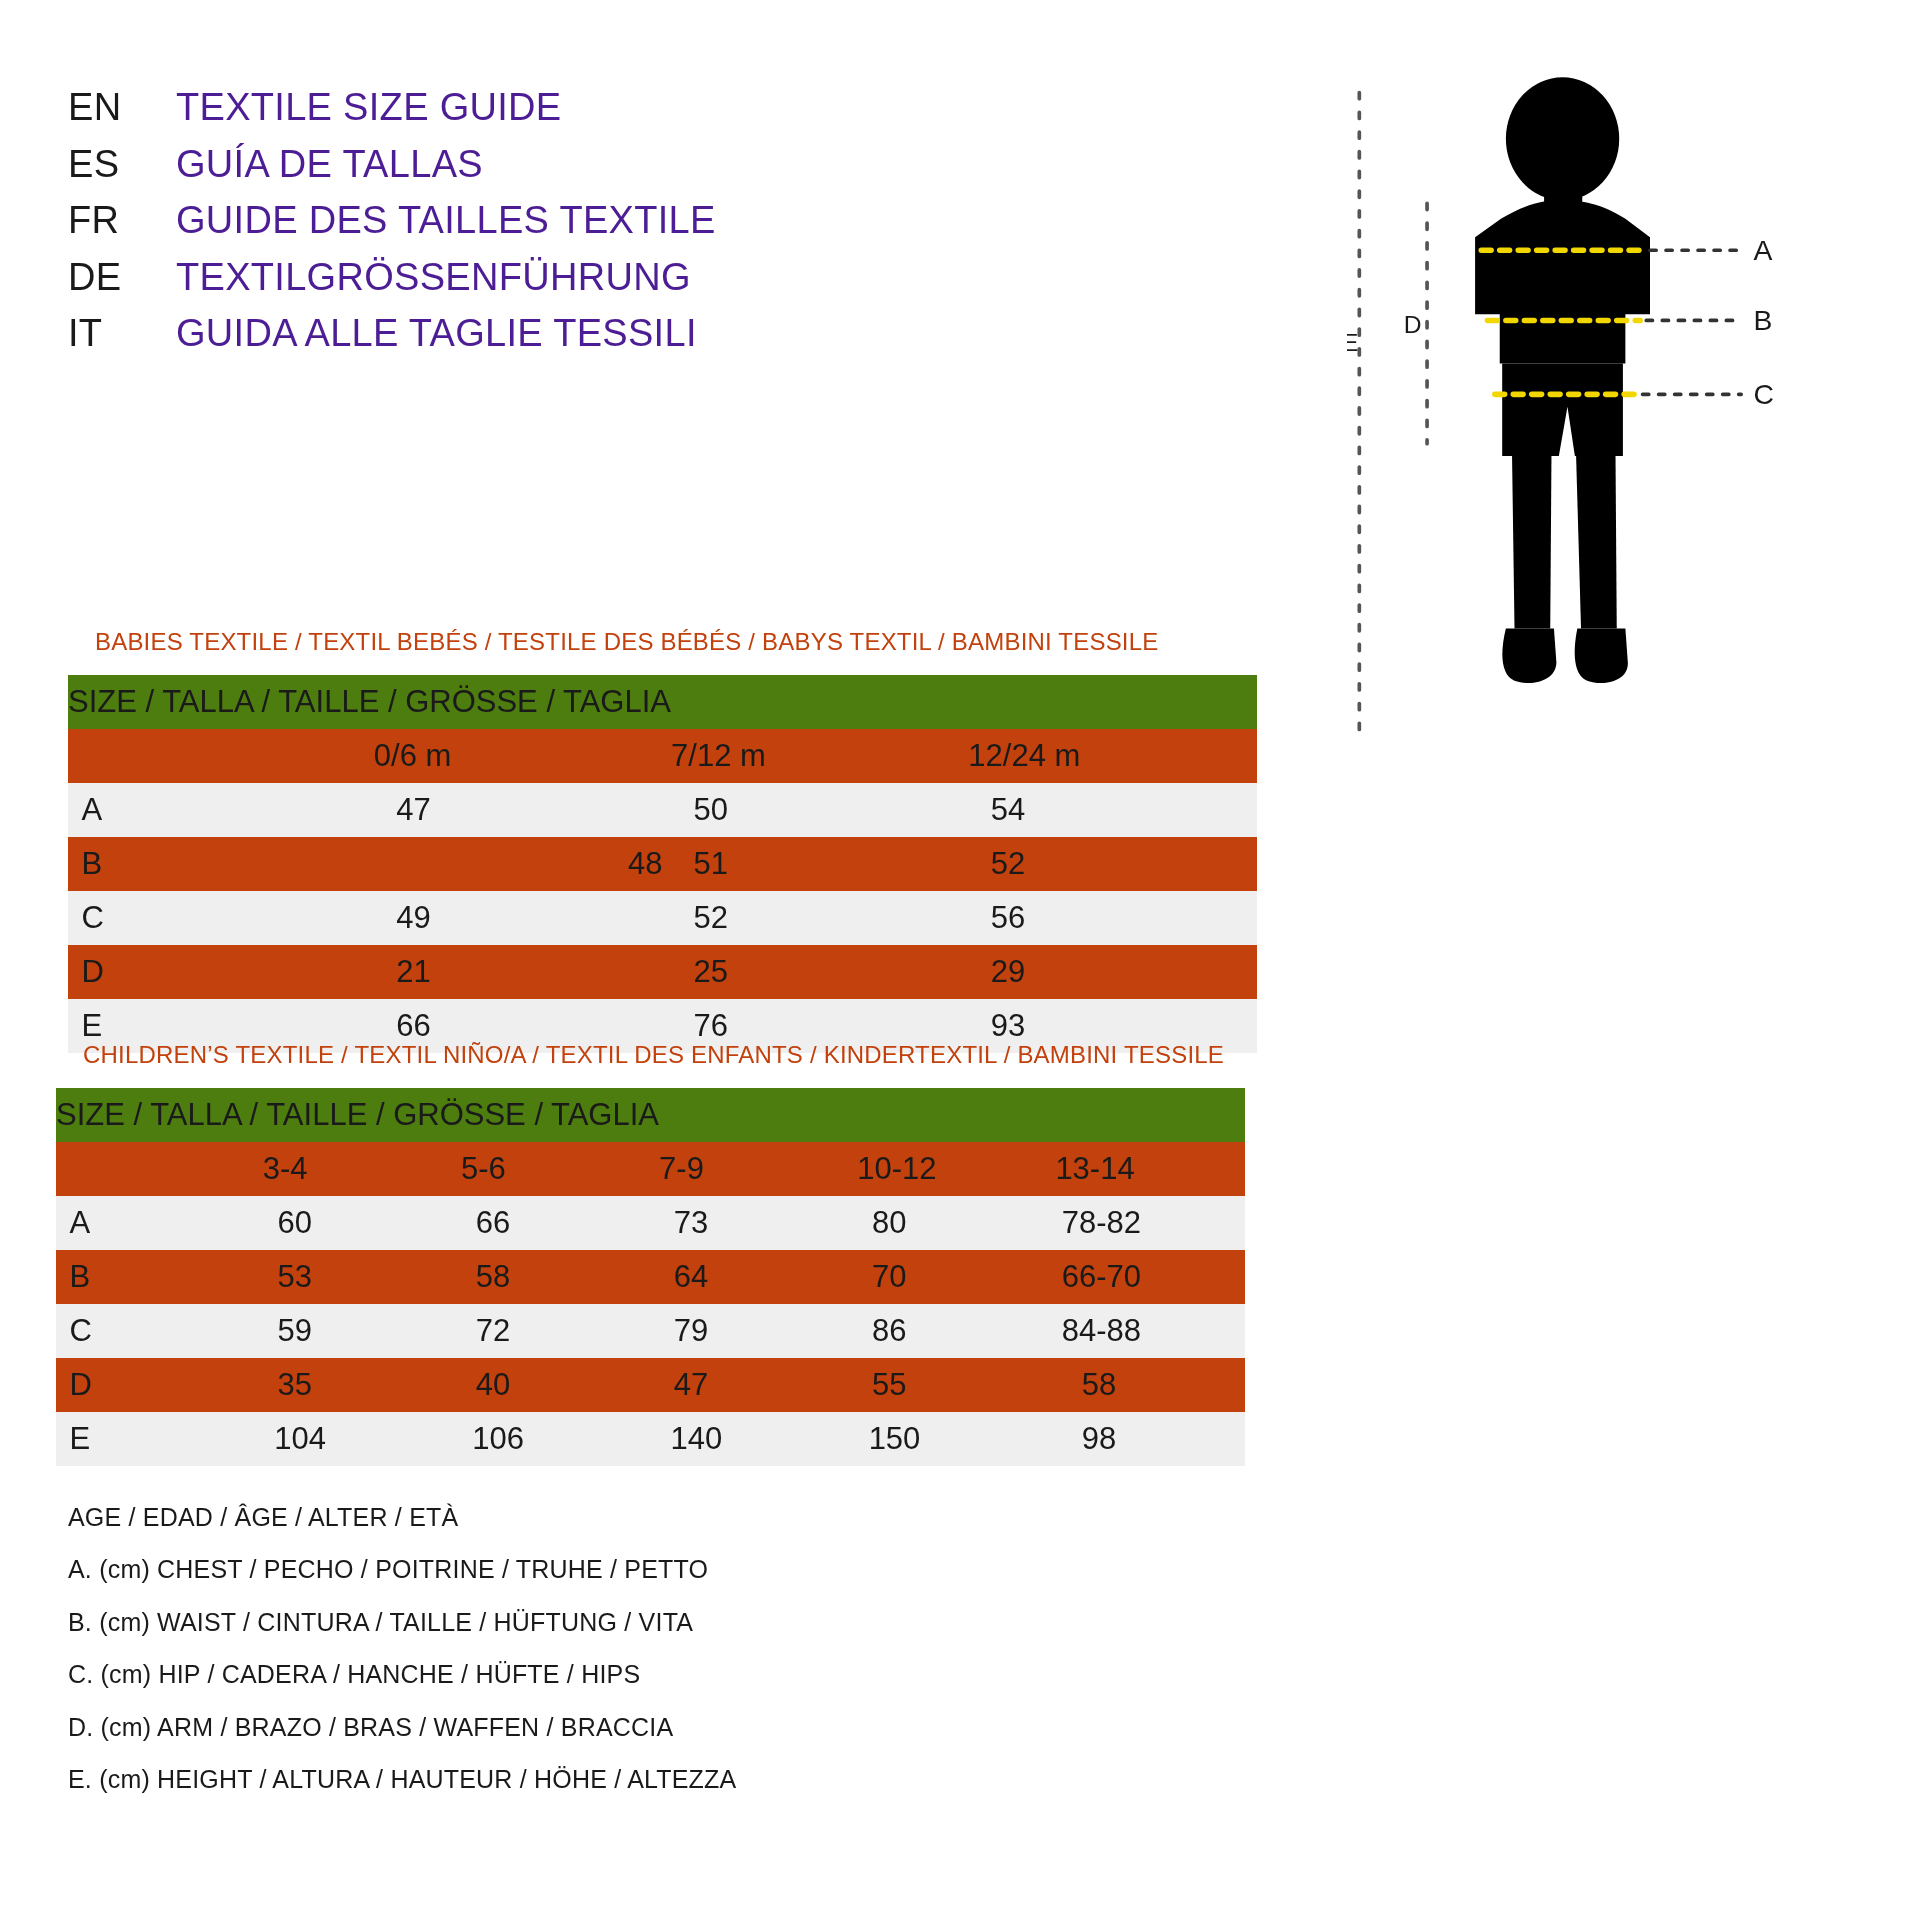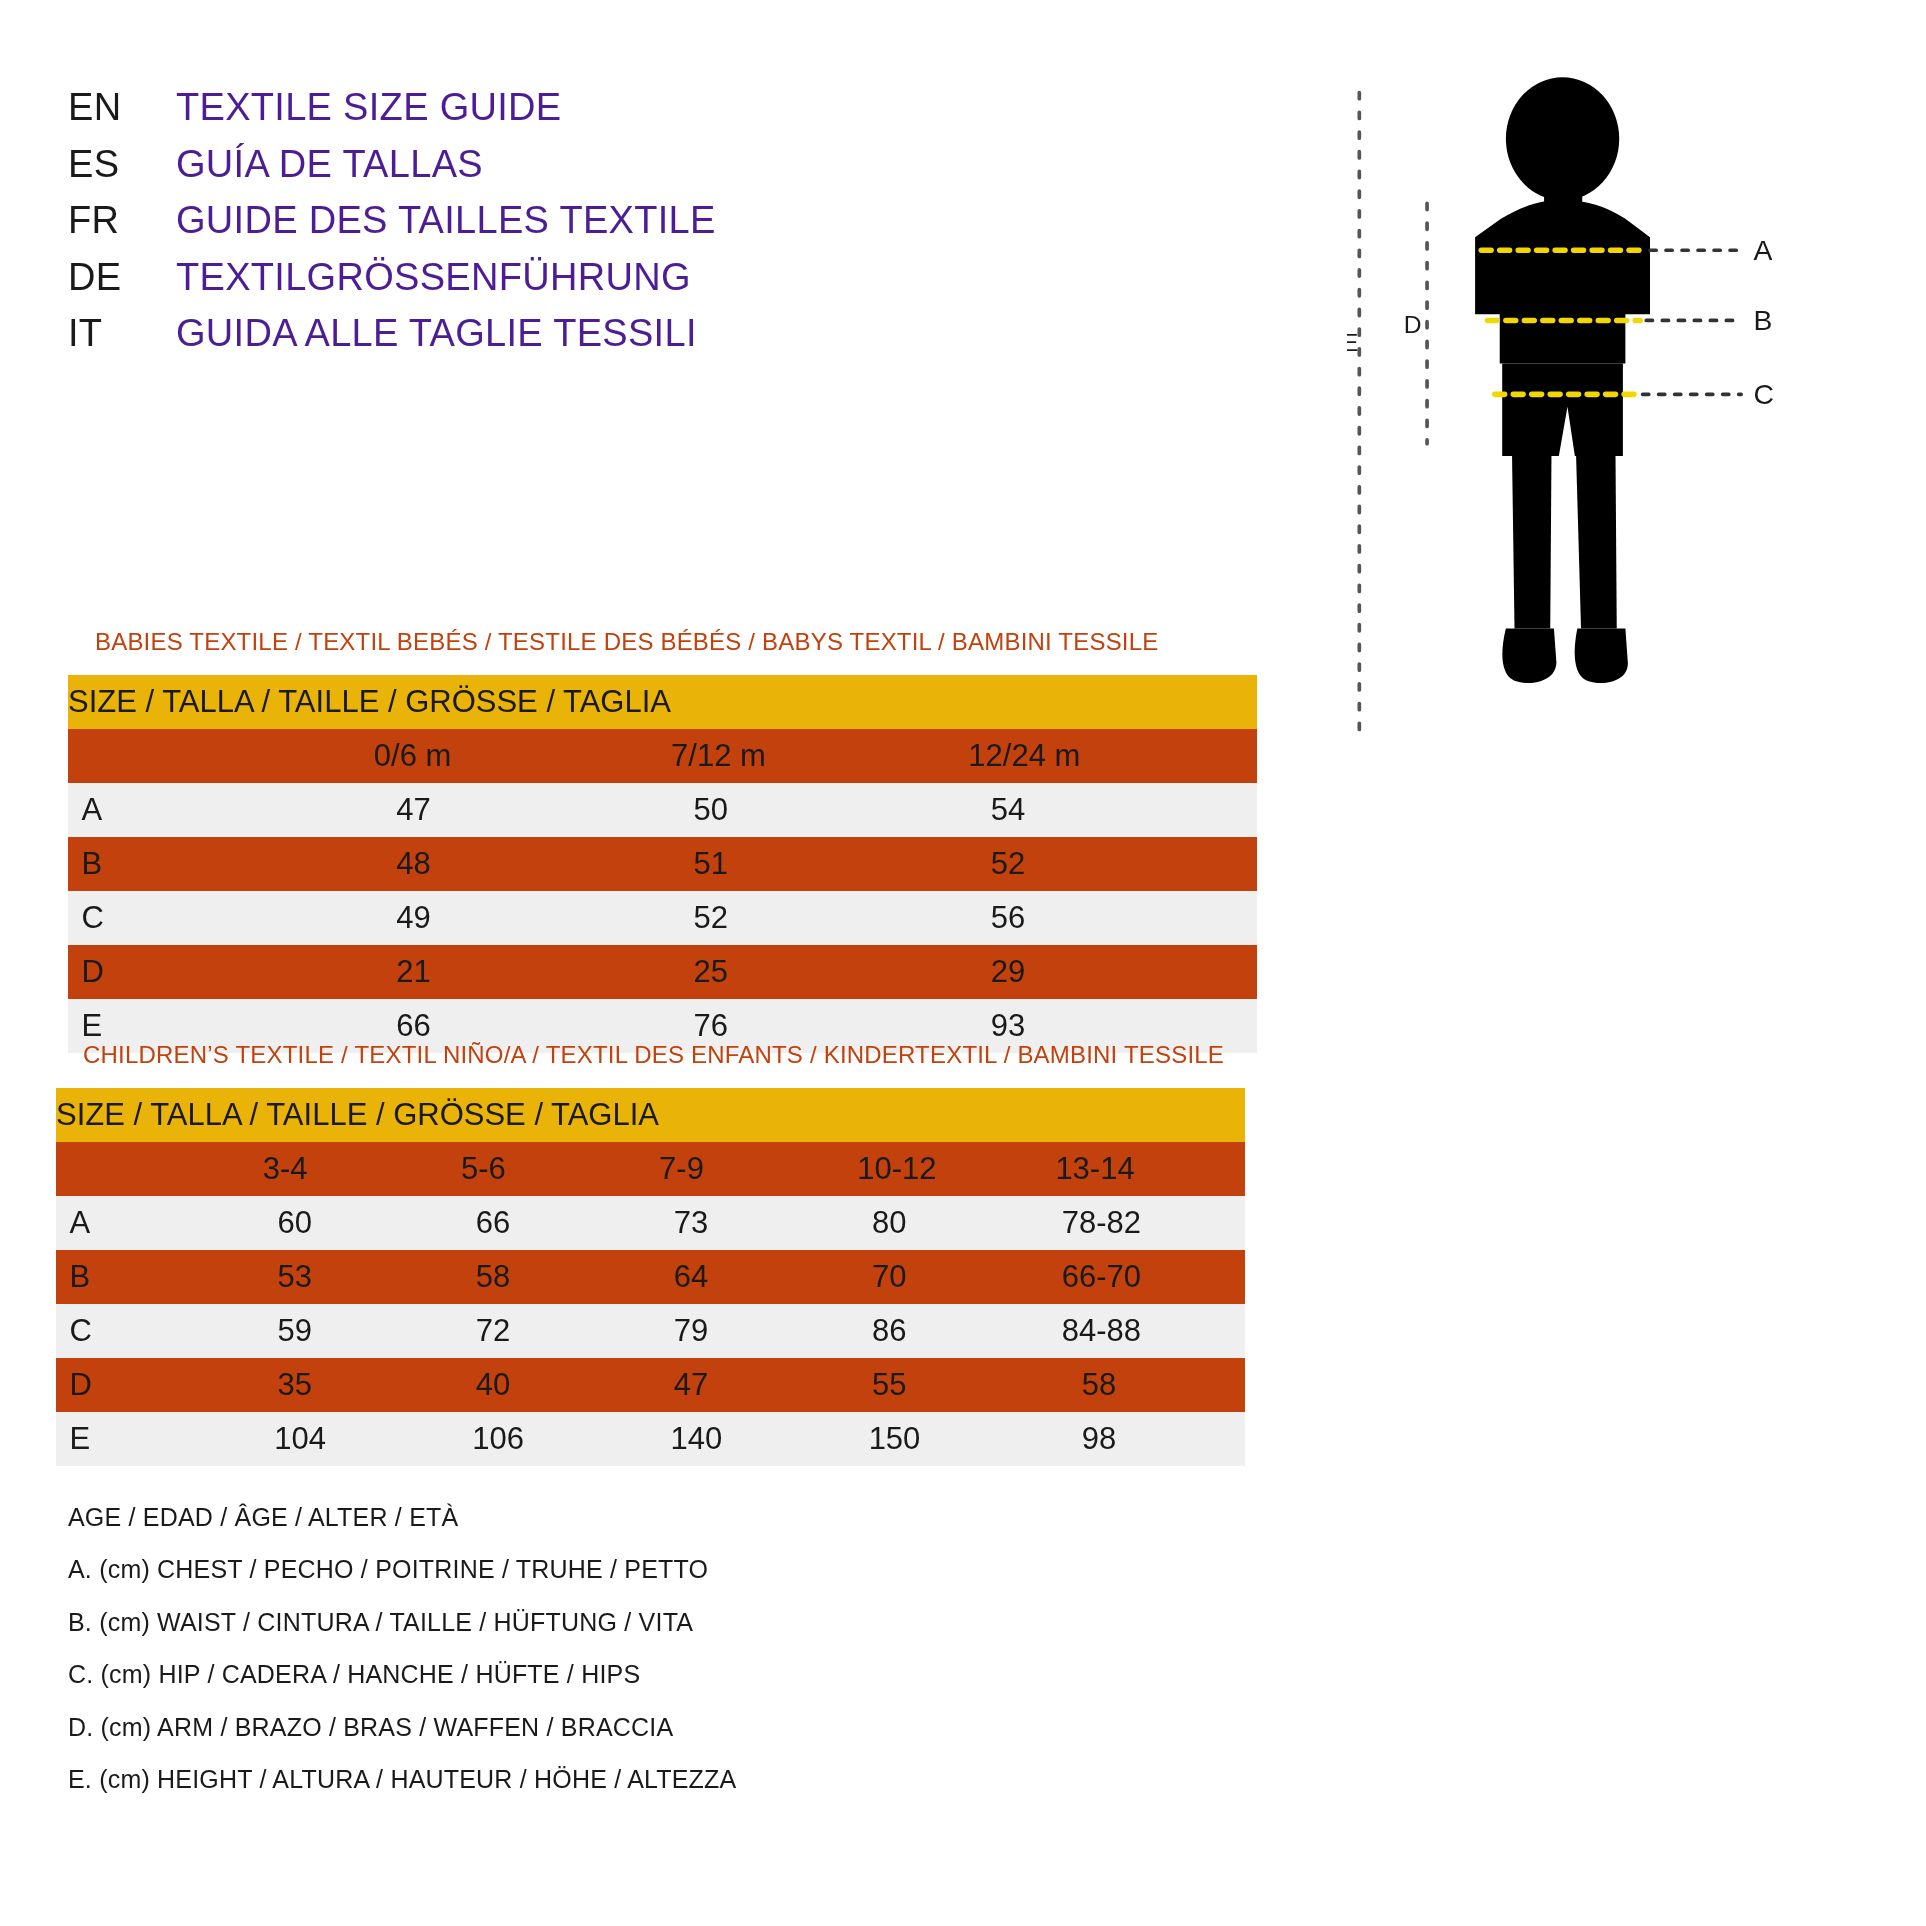--- a/index.html
+++ b/index.html
@@ -77,21 +77,21 @@
     padding: 0;
     margin: 0;
     height: 54px;
     vertical-align: middle;
     font-weight: normal;
     font-size: 31px;
     color: #1a1a1a;
     text-align: left;
   }
   .hdr-band td {
-    background: #eab308;
+    background: #4d7c0f;
     font-size: 31px;
     padding-left: 11px;
     height: 52px;
   }
   .row-shade td { background: #efefef; }
   .row-plain td { background: #c2410c; }
   .col-label { width: 99px; padding-left: 13.6px !important; }
   .col-v { width: 218px; }
   .cell-pad { padding-left: 8.6px !important; }
 
@@ -213,21 +213,21 @@
         <td class="col-v cell-pad">12/24 m</td>
       </tr>
       <tr class="row-shade">
         <td class="col-label">A</td>
         <td class="col-v cell-pad" style="padding-left:31px !important;">47</td>
         <td class="col-v cell-pad" style="padding-left:31px !important;">50</td>
         <td class="col-v cell-pad" style="padding-left:31px !important;">54</td>
       </tr>
       <tr class="row-plain">
         <td class="col-label">B</td>
-        <td class="col-v cell-pad" style="padding-left:31px !important;">48</td>
+        <td class="col-v cell-pad" style="padding-left:31px !important;text-align:right;">48</td>
         <td class="col-v cell-pad" style="padding-left:31px !important;">51</td>
         <td class="col-v cell-pad" style="padding-left:31px !important;">52</td>
       </tr>
       <tr class="row-shade">
         <td class="col-label">C</td>
         <td class="col-v cell-pad" style="padding-left:31px !important;">49</td>
         <td class="col-v cell-pad" style="padding-left:31px !important;">52</td>
         <td class="col-v cell-pad" style="padding-left:31px !important;">56</td>
       </tr>
       <tr class="row-plain">

